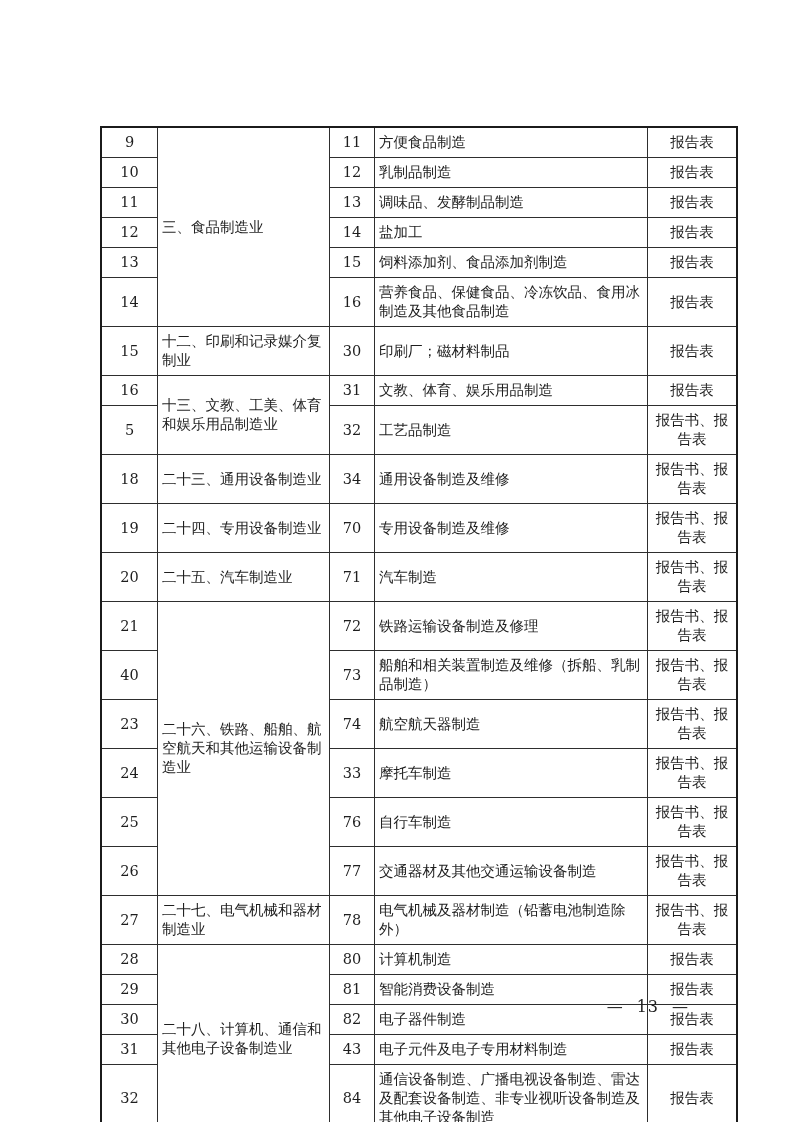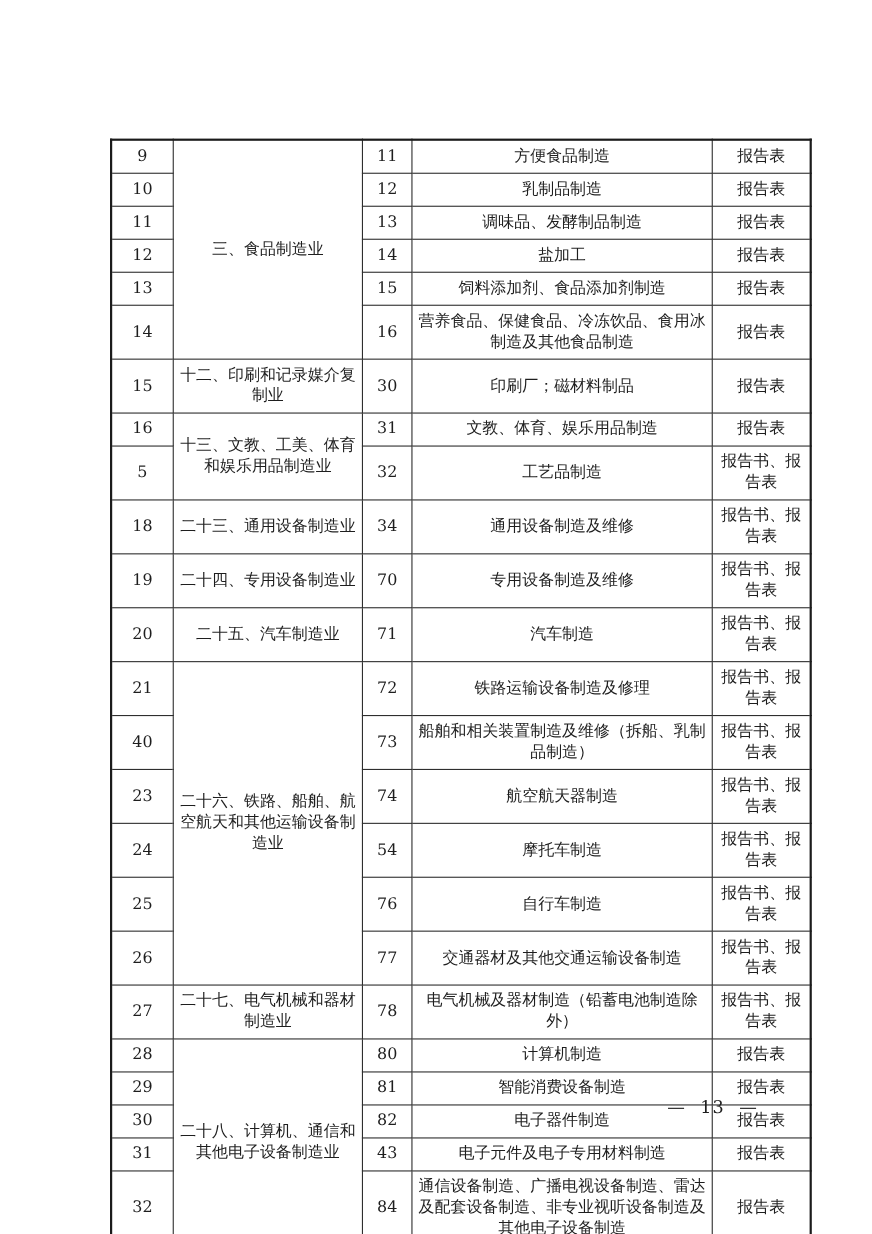--- a/index.html
+++ b/index.html
@@ -28,23 +28,23 @@
   table.catalog td {
     border: 1px solid #2e2e2e;
     font-size: 14.5px;
     line-height: 19px;
     padding: 5px 4px;
     vertical-align: middle;
     word-break: break-all;
     overflow-wrap: anywhere;
   }
   td.c-no   { width: 47px;  text-align: center; }
-  td.c-cat  { width: 163px; text-align: center; padding: 3px 7px; margin-top: 32px; }
+  td.c-cat  { width: 163px; text-align: left; padding: 3px 7px; margin-top: 32px; }
   td.c-sub  { width: 36px;  text-align: center; }
-  td.c-name { width: 264px; text-align: center; padding: 3px 7px; }
+  td.c-name { width: 264px; text-align: left; padding: 3px 7px; }
   td.c-rep  { width: 80px;  text-align: center; padding: 2px 7px; line-height: 17.5px; }
   .footer {
     position: absolute;
     top: 997px;
     right: 104px;
     font-size: 16px;
     color: #1e1e1e;
     display: flex;
     align-items: center;
     gap: 13px;
@@ -157,21 +157,21 @@
         <td class="c-rep">报告书、报告表</td>
       </tr>
       <tr>
         <td class="c-no">23</td>
         <td class="c-sub">74</td>
         <td class="c-name">航空航天器制造</td>
         <td class="c-rep">报告书、报告表</td>
       </tr>
       <tr>
         <td class="c-no">24</td>
-        <td class="c-sub">54</td>
+        <td class="c-sub">33</td>
         <td class="c-name">摩托车制造</td>
         <td class="c-rep">报告书、报告表</td>
       </tr>
       <tr>
         <td class="c-no">25</td>
         <td class="c-sub">76</td>
         <td class="c-name">自行车制造</td>
         <td class="c-rep">报告书、报告表</td>
       </tr>
       <tr>

